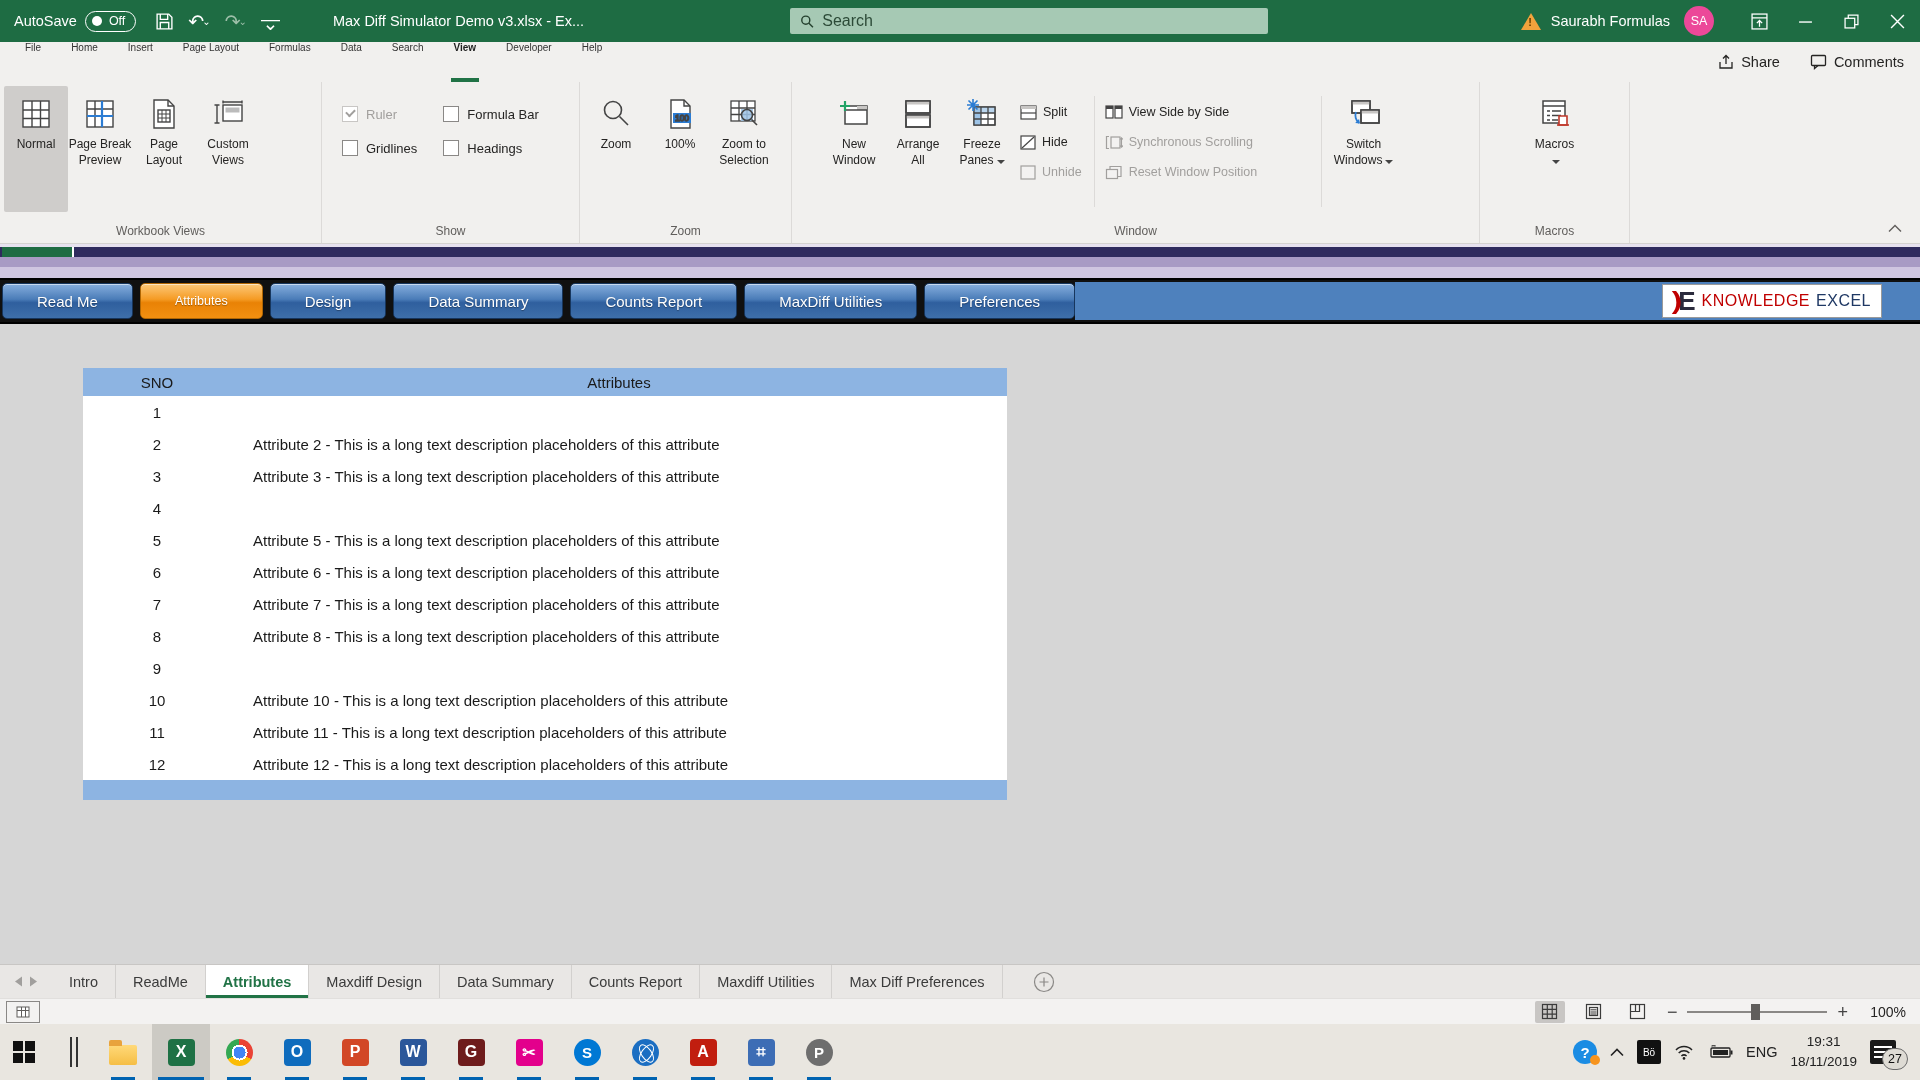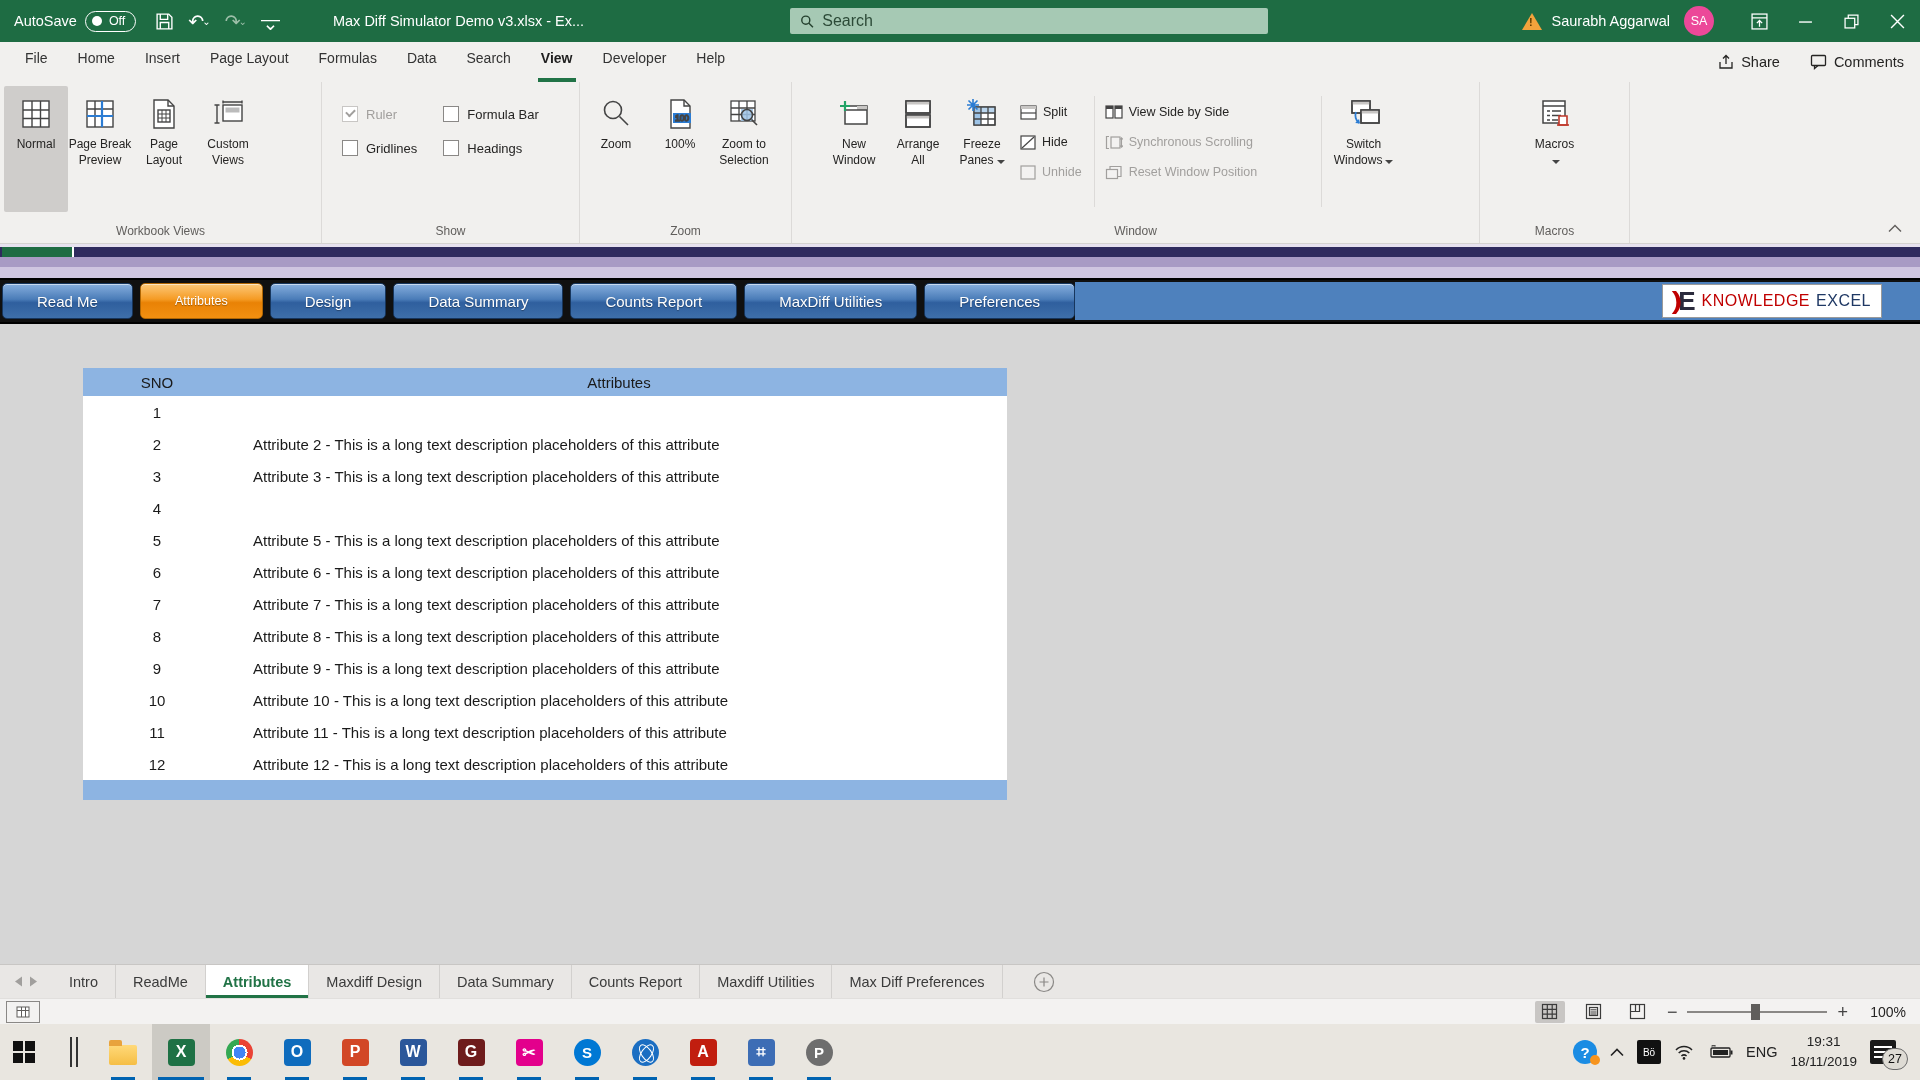--- a/index.html
+++ b/index.html
@@ -25,21 +25,21 @@
   .tb-right{position:absolute;right:0;top:0;height:42px;display:flex;align-items:center;gap:0;}
   .warn-tri{width:0;height:0;border-left:10px solid transparent;border-right:10px solid transparent;border-bottom:17px solid #F2A33C;position:relative;margin-right:10px;}
   .warn-tri::after{content:"!";position:absolute;left:-2.5px;top:3px;font-size:11px;font-weight:bold;color:#5d3a00;}
   .t-user{font-size:14.5px;margin-right:14px;}
   .avatar{width:30px;height:30px;border-radius:50%;background:#ec4899;color:#fff;font-size:12.5px;display:flex;align-items:center;justify-content:center;margin-right:22px;text-align:center;}
   .winbtn{width:46px;height:42px;display:flex;align-items:center;justify-content:center;color:#fff;}
   .winbtn svg{display:block;}
 
   
   .ribbontabs{height:40px;background:#F1F0EE;display:flex;align-items:stretch;padding-left:10px;position:relative;flex:0 0 auto;}
-  .rtab{display:flex;align-items:flex-end;padding:16px 15px;font-size:14px;color:#333;position:relative;}
+  .rtab{display:flex;align-items:flex-start;padding:0 15px;font-size:10px;color:#333;position:relative;}
   .rtab.active{font-weight:bold;color:#1f1f1f;}
   .rtab.active::after{content:"";position:absolute;left:12px;right:12px;bottom:0;height:4px;background:#217346;}
   .rt-right{position:absolute;right:16px;top:0;height:40px;display:flex;align-items:center;gap:26px;}
   .pill-act{display:flex;align-items:center;gap:7px;font-size:14.5px;color:#252423;}
 
   
   .ribbon{height:162px;background:#F1F0EE;border-bottom:1px solid #D5D3D1;display:flex;position:relative;flex:0 0 auto;}
   .rgroup{display:flex;flex-direction:column;border-right:1px solid #DCDAD8;padding:4px 4px 0 4px;}
   .rg-body{flex:1;display:flex;align-items:flex-start;}
   .rg-label{height:22px;text-align:center;font-size:12px;color:#605E5C;line-height:20px;}
@@ -181,21 +181,21 @@
     </div>
     <div class="tb-search">
       <svg width="15" height="15" viewBox="0 0 16 16" fill="none" stroke="#24402e" stroke-width="1.6">
           <circle cx="6.5" cy="6.5" r="4.5"></circle>
           <path d="M10 10l4.5 4.5"></path>
         </svg>
       <input placeholder="Search" style="">
     </div>
     <div class="tb-right">
       <span class="warn-tri"></span>
-      <span class="t-user">Saurabh Aggarwal</span>
+      <span class="t-user">Saurabh Formulas</span>
       <span class="avatar">SA</span>
       <span class="winbtn">
         <svg width="17" height="17" viewBox="0 0 16 16" fill="none" stroke="#fff" stroke-width="1.2">
             <rect x="1" y="1" width="14" height="14"></rect>
             <path d="M1 4.5h14M8 13V7M5.5 9.5L8 7l2.5 2.5"></path>
           </svg>
       </span>
       <span class="winbtn">
         <svg width="15" height="15" viewBox="0 0 14 14" stroke="#fff" stroke-width="1.3">
             <path d="M1 7.5h12"></path>
@@ -610,21 +610,20 @@
             <span class="c-text">Attribute 7 - This is a long text description placeholders of this attribute</span>
           </div>
 
           <div class="t-row">
             <span class="c-sno">8</span>
             <span class="c-text">Attribute 8 - This is a long text description placeholders of this attribute</span>
           </div>
 
           <div class="t-row">
             <span class="c-sno">9</span>
-            <span class="c-text">Attribute 9 - This is a long text description placeholders of this attribute</span>
           </div>
 
           <div class="t-row">
             <span class="c-sno">10</span>
             <span class="c-text">Attribute 10 - This is a long text description placeholders of this attribute</span>
           </div>
 
           <div class="t-row">
             <span class="c-sno">11</span>
             <span class="c-text">Attribute 11 - This is a long text description placeholders of this attribute</span>

